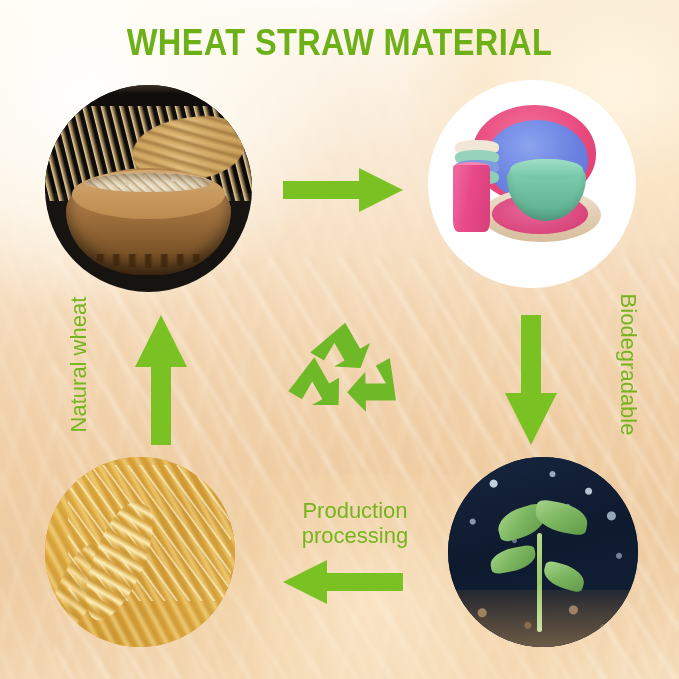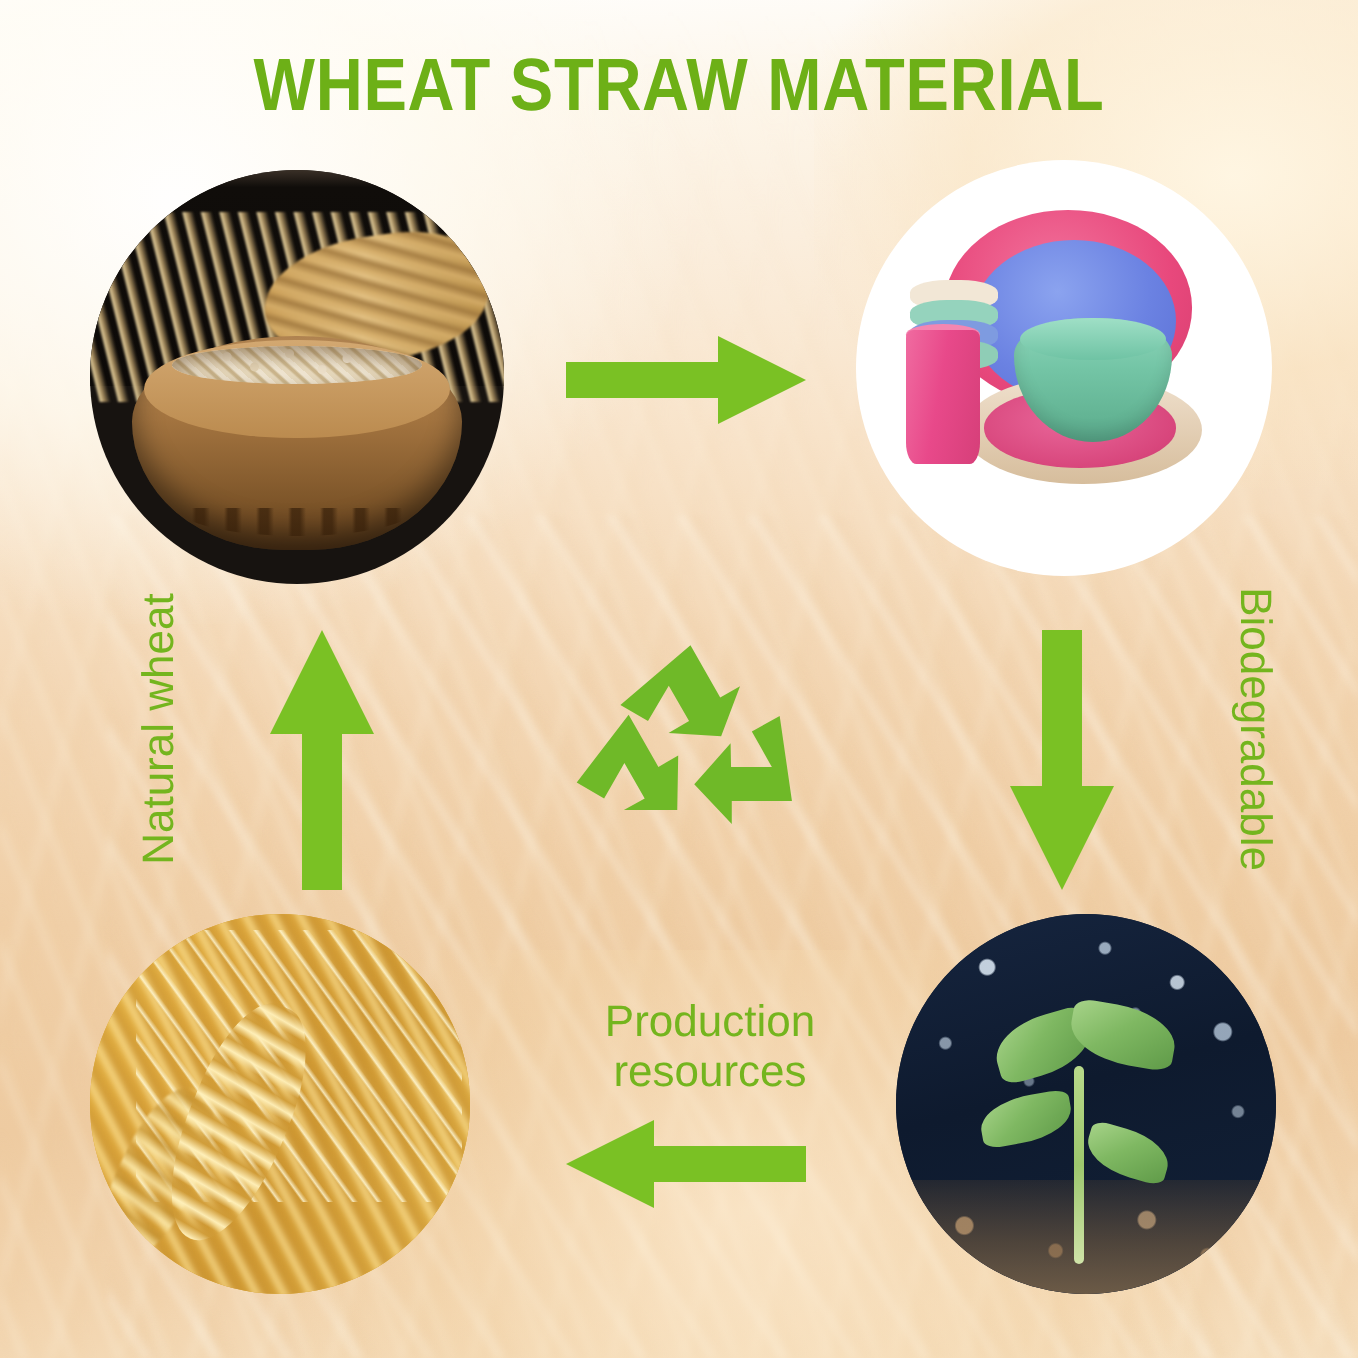--- a/index.html
+++ b/index.html
@@ -619,20 +619,20 @@
     <path d="M16 130 V52 H0 L26 0 L52 52 H36 V130 Z" fill="#7ac124"></path>
   </svg>
 
   <svg class="arrow" id="arrow-down" style="left:505px; top:315px;" width="52" height="130" viewBox="0 0 52 130">
     <path d="M16 0 V78 H0 L26 130 L52 78 H36 V0 Z" fill="#7ac124"></path>
   </svg>
 
 
   <div class="label" id="label-renewable">
     <div>Production</div>
-    <div>resources</div>
+    <div>processing</div>
   </div>
 
   <div class="label" id="label-natural-wheat">Natural wheat</div>
 
   <div class="label" id="label-biodegradable">Biodegradable</div>
 
 </div>
 
 </body></html>

